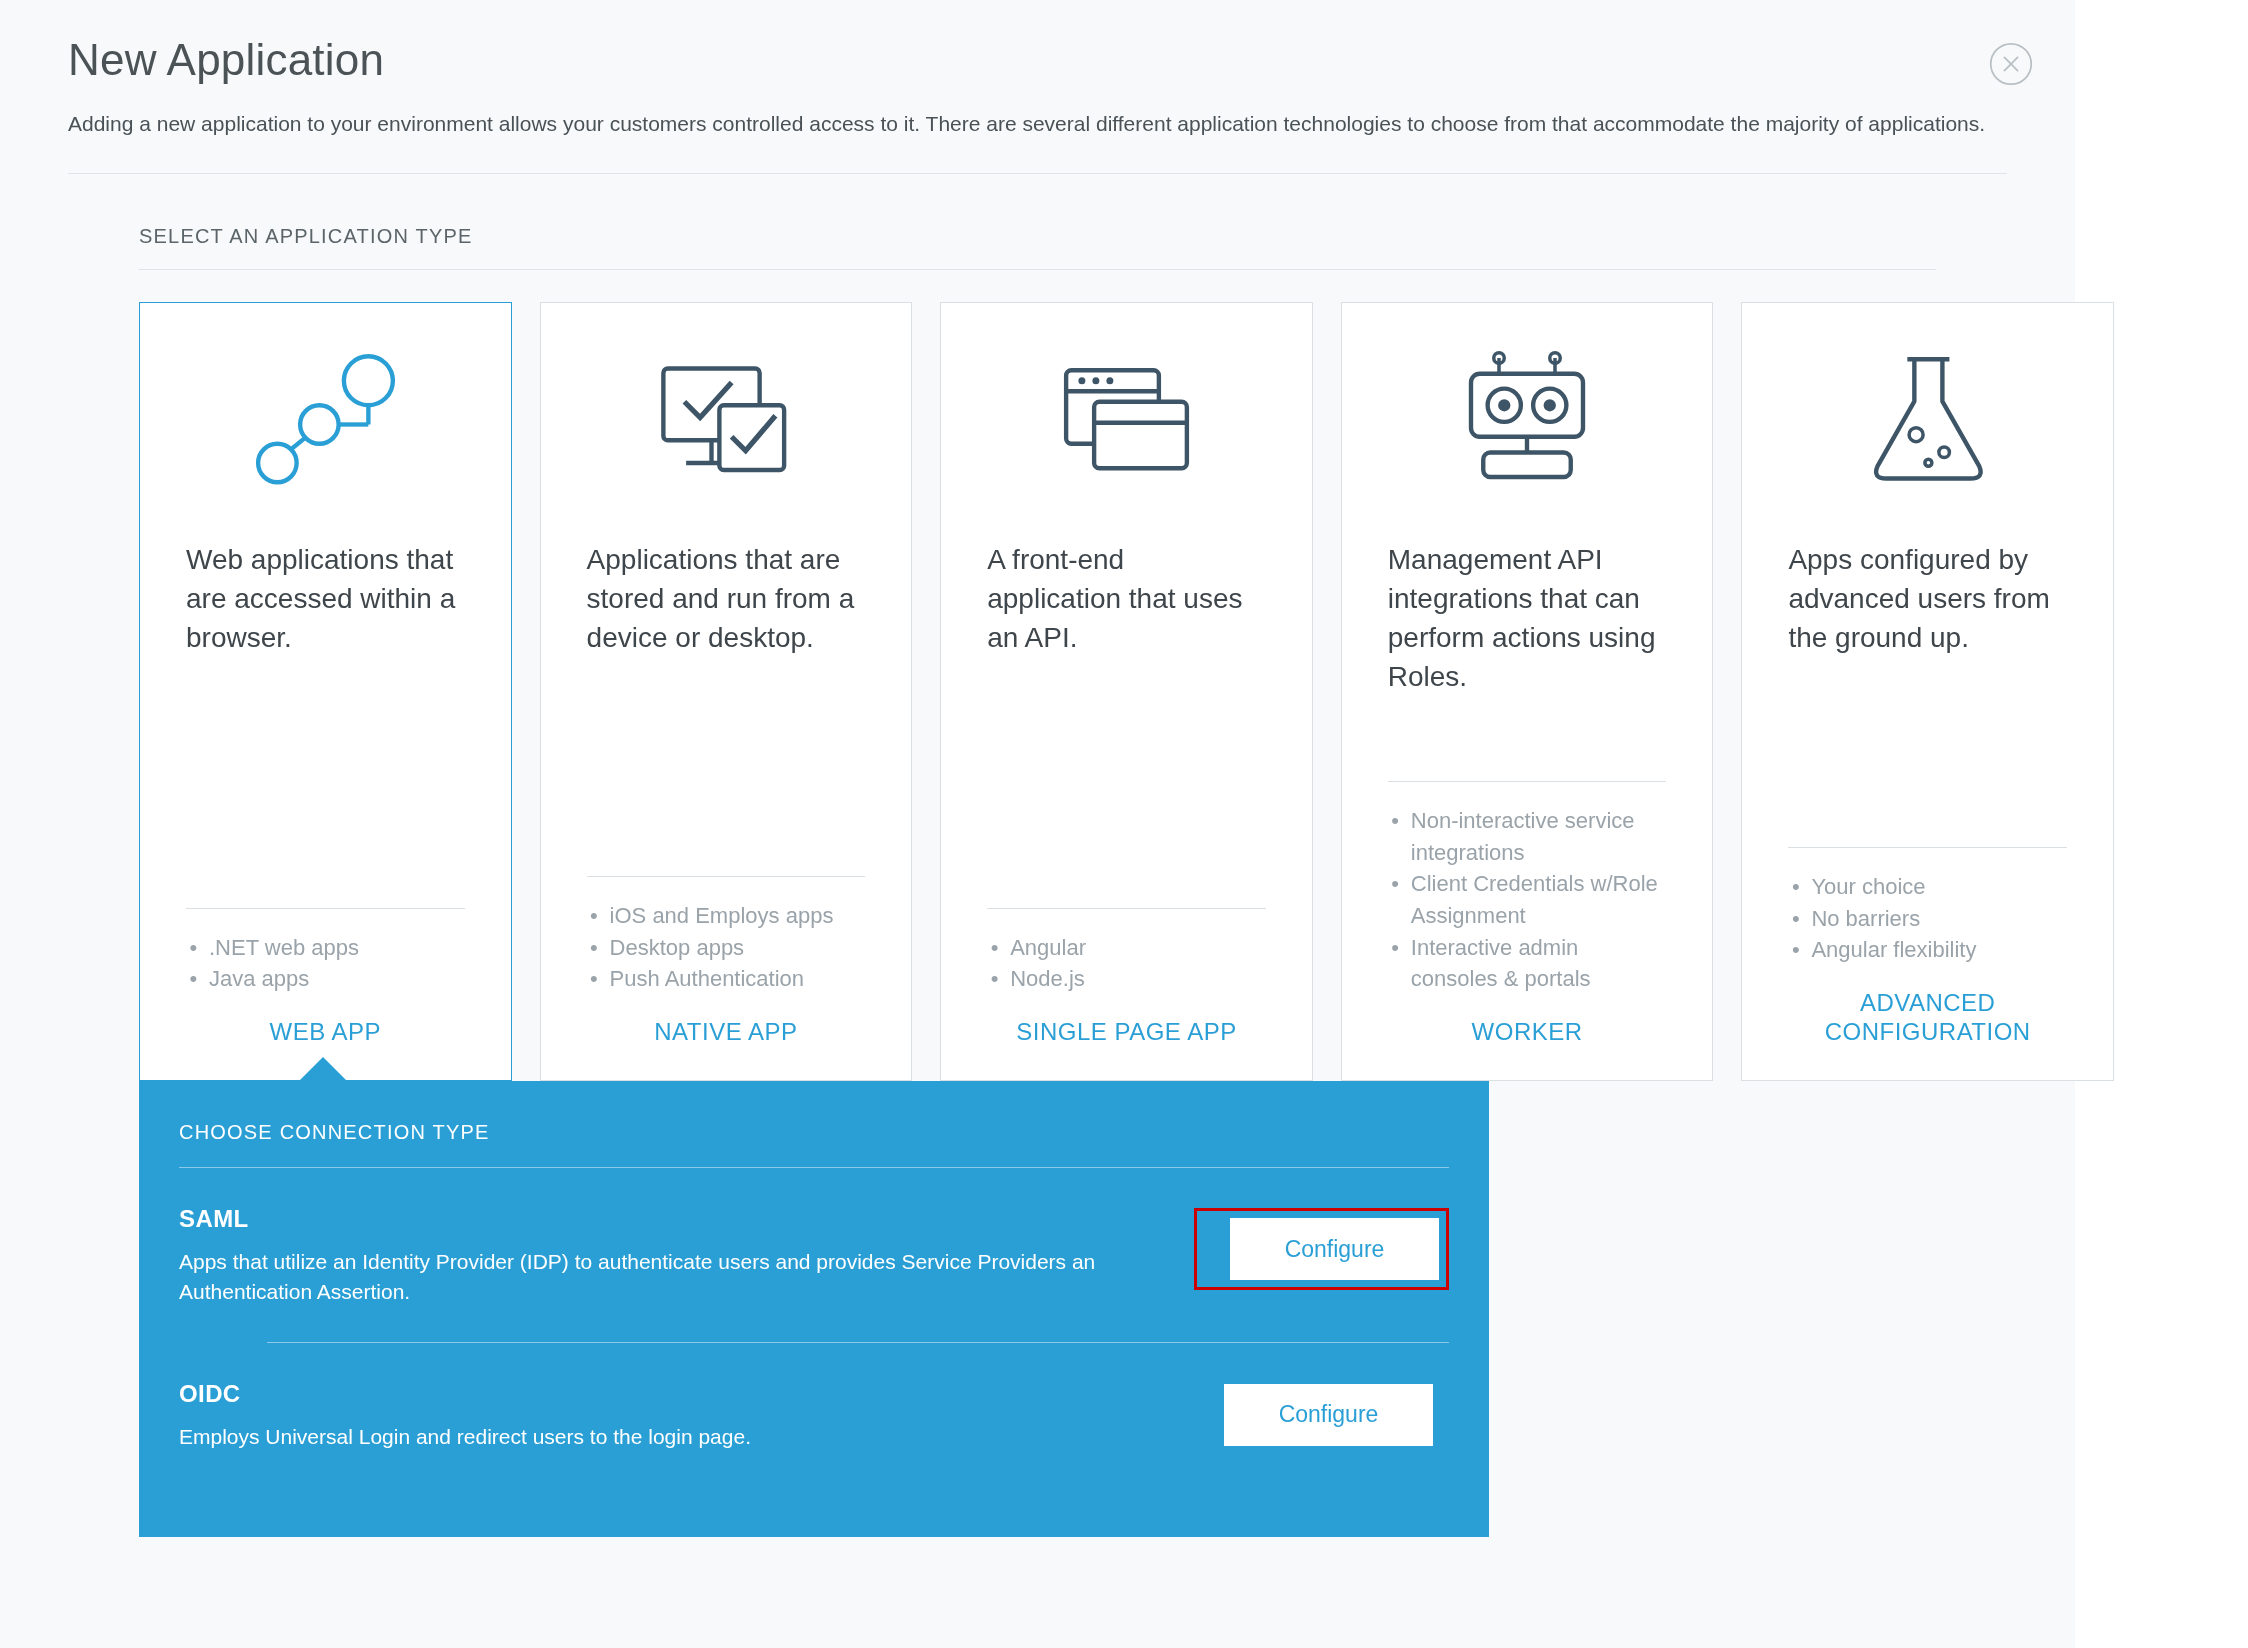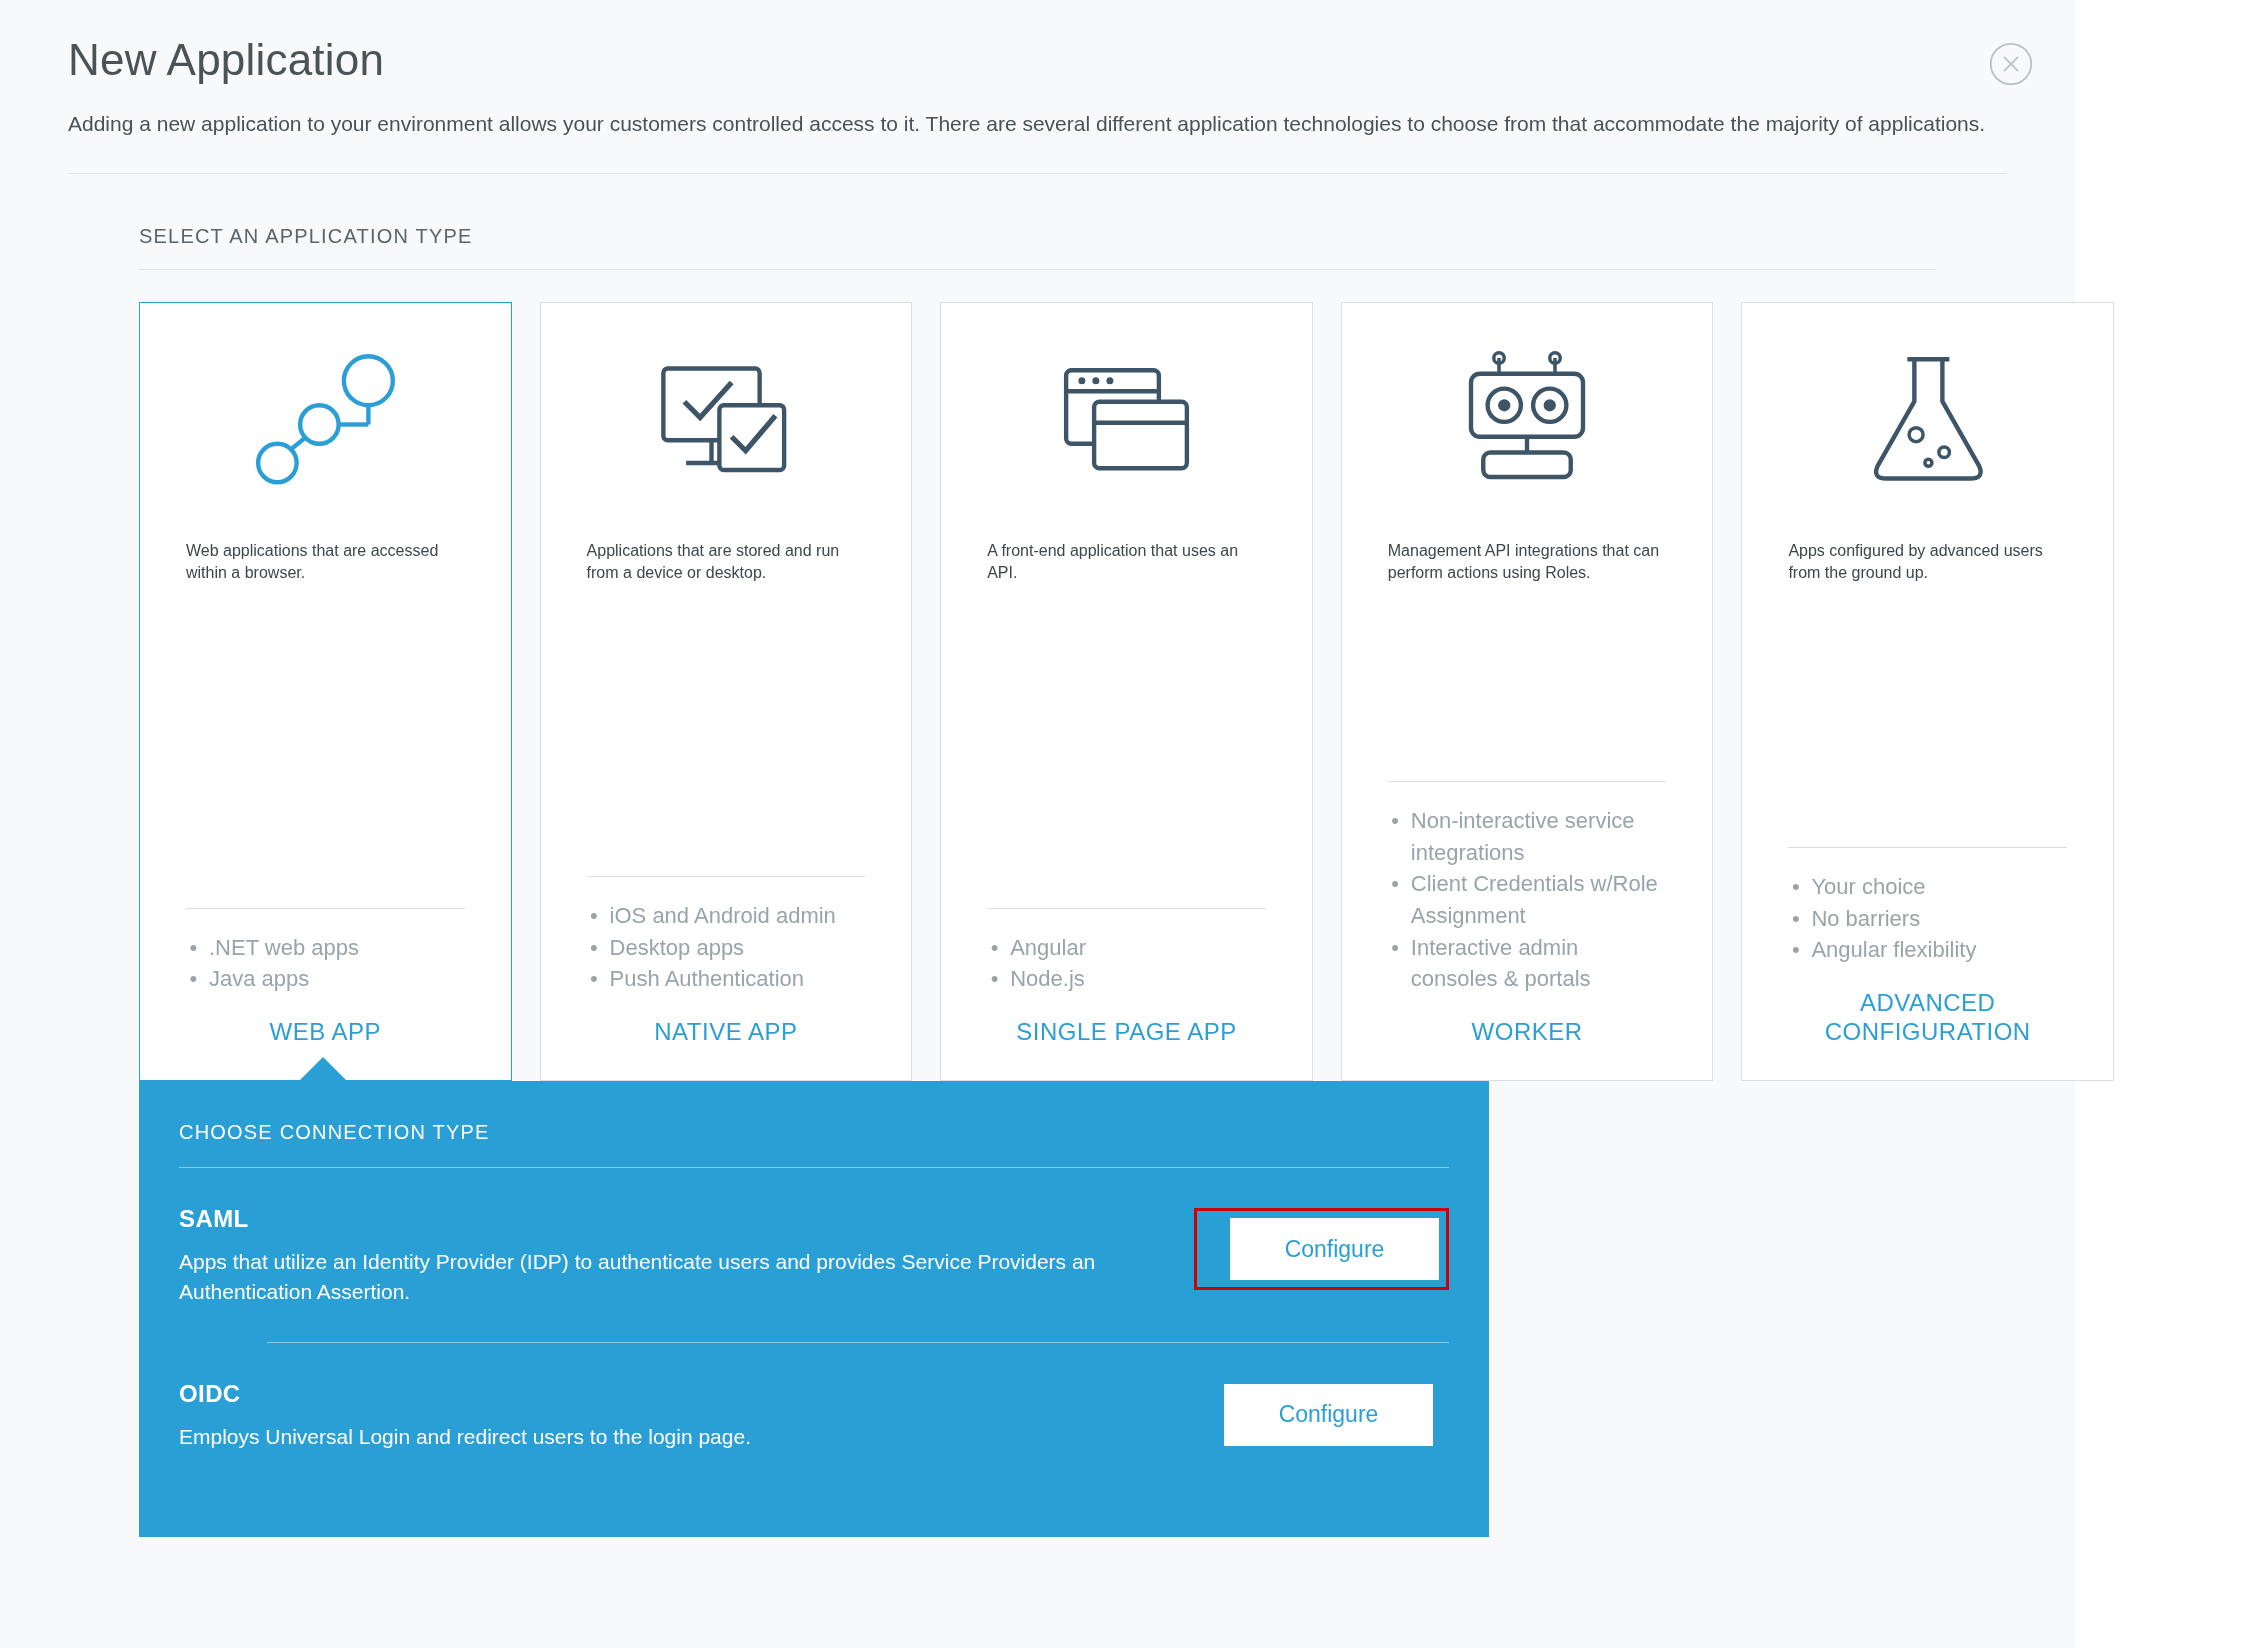--- a/index.html
+++ b/index.html
@@ -83,21 +83,21 @@
     border: 1.8px solid #2a9fd6;
     box-shadow: 0 0 0 0 transparent;
   }
   .card-icon {
     height: 237px;
     display: flex;
     align-items: center;
     justify-content: center;
   }
   .card-desc {
-    font-size: 16px;
+    font-size: 28px;
     line-height: 1.4;
     color: #3f464b;
     flex: 0 0 auto;
   }
   .card-spacer { flex: 1 1 auto; }
   .card-rule {
     height: 0.9px;
     background: #d9dfe3;
     margin-bottom: 23px;
   }
@@ -247,21 +247,21 @@
           <line x1="40" y1="128" x2="98" y2="128" stroke="#3d5566" stroke-width="5"></line>
           <polyline points="38,58 56,76 92,36" fill="none" stroke="#3d5566" stroke-width="6"></polyline>
           <rect x="78" y="62" width="74" height="74" rx="5" fill="#fff" stroke="#3d5566" stroke-width="5"></rect>
           <polyline points="92,98 108,114 142,74" fill="none" stroke="#3d5566" stroke-width="6"></polyline>
         </svg>
       </div>
       <div class="card-desc">Applications that are stored and run from a device or desktop.</div>
       <div class="card-spacer"></div>
       <div class="card-rule"></div>
       <ul class="card-bullets">
-        <li>iOS and Android admin</li>
+        <li>iOS and Employs apps</li>
         <li>Desktop apps</li>
         <li>Push Authentication</li>
       </ul>
       <div class="card-cta">NATIVE APP</div>
     </div>
 
     <div class="card">
       <div class="card-icon">
         <svg width="149" height="140" viewBox="0 0 170 160">
           <rect x="16" y="22" width="106" height="84" rx="6" fill="#fff" stroke="#3d5566" stroke-width="5"></rect>

